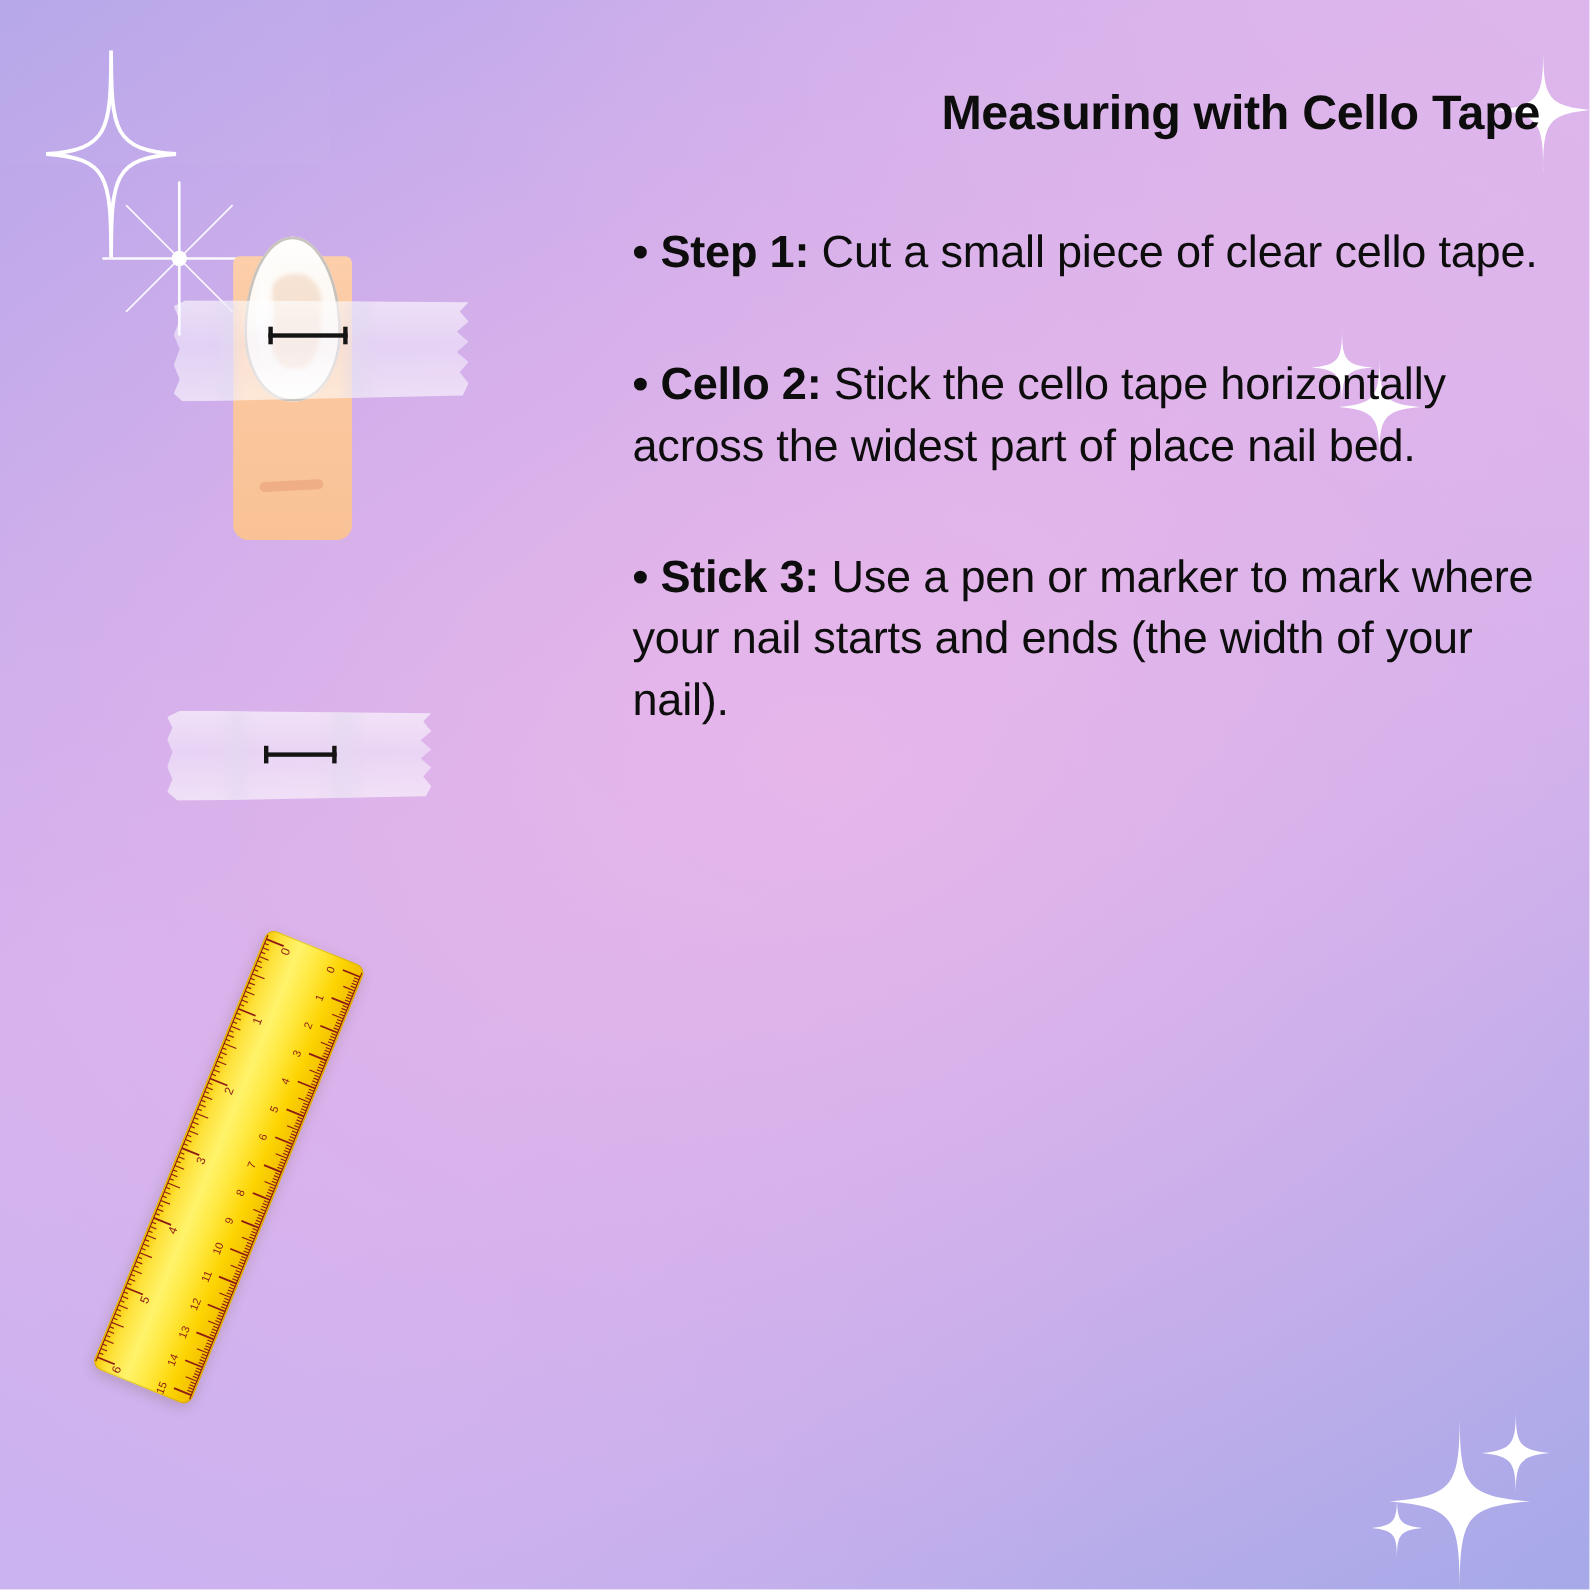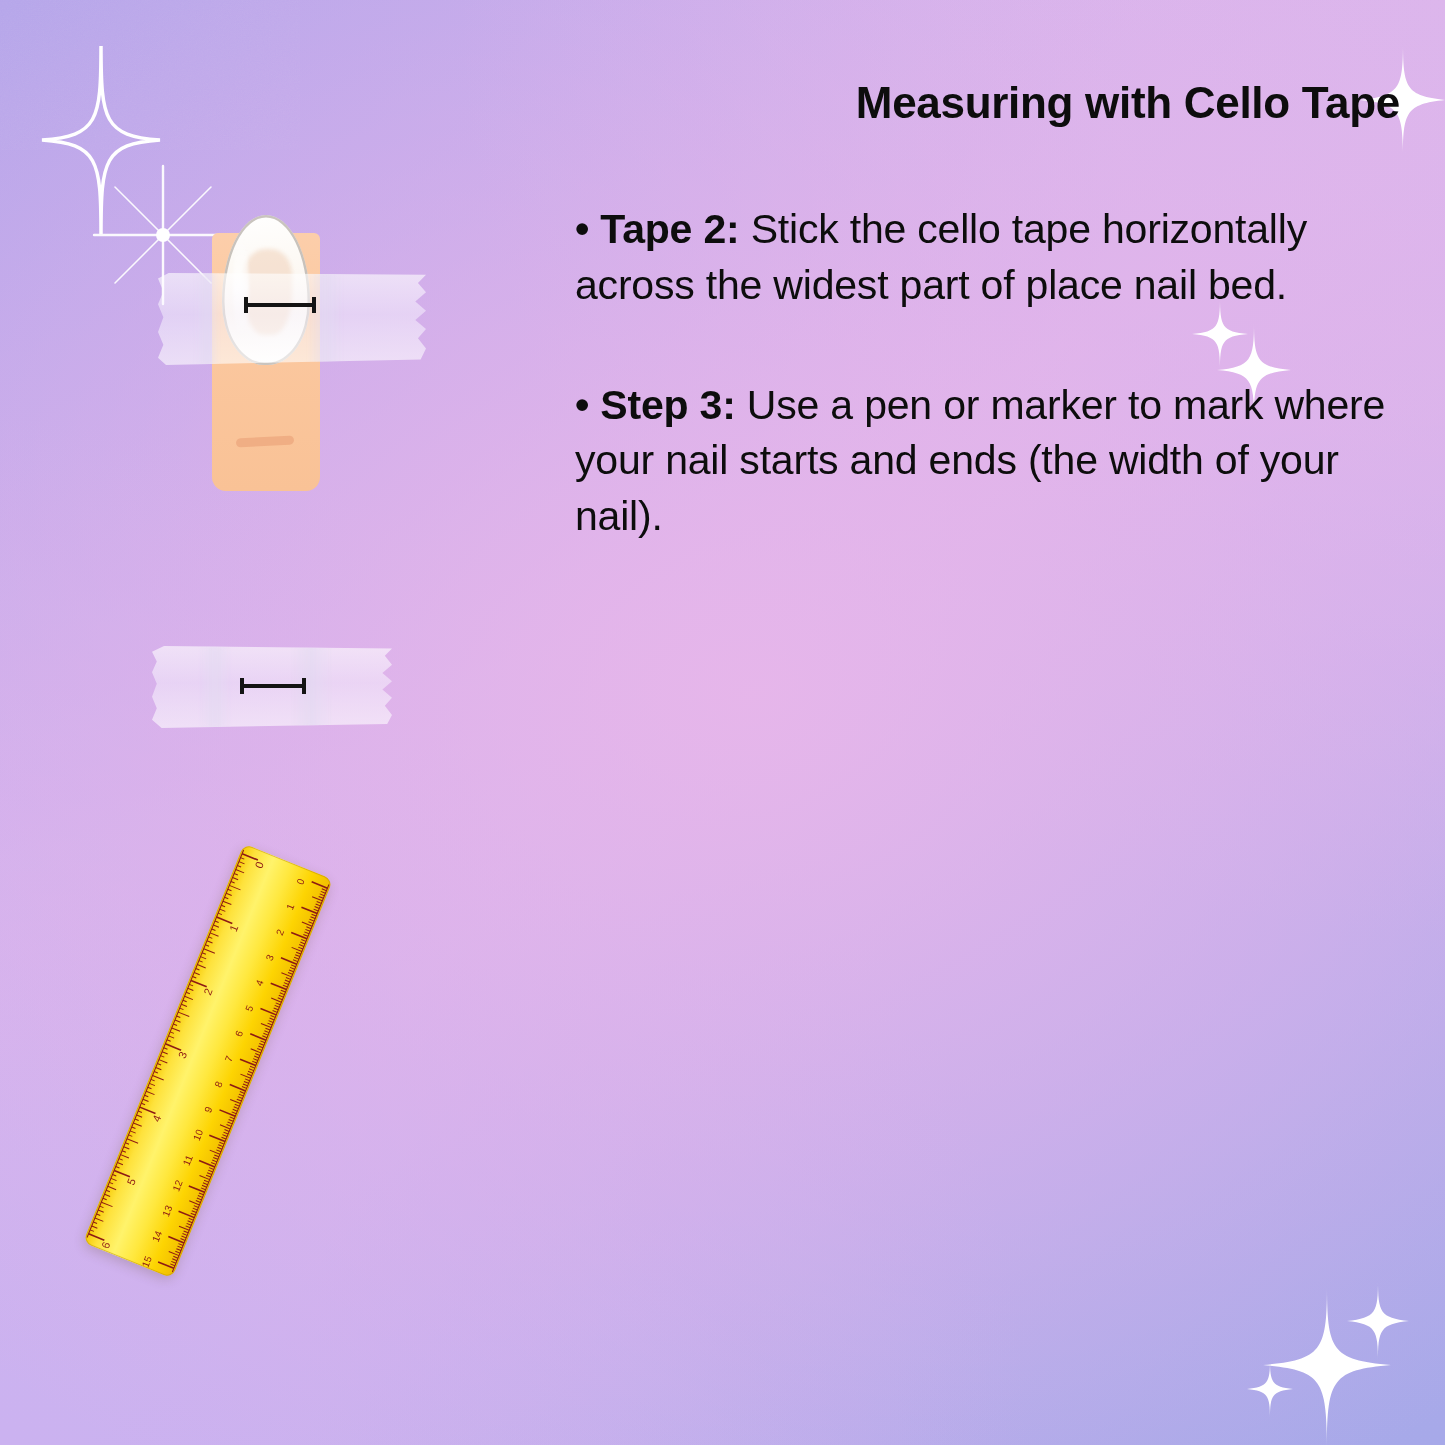--- a/index.html
+++ b/index.html
@@ -486,27 +486,31 @@
           <text x="26" y="424" fill="#8d1a14" font-size="11" font-family="&quot;Liberation Sans&quot;, sans-serif" text-anchor="middle" transform="rotate(-90 26 424)">6</text>
           <line x1="2" y1="6" x2="2" y2="424" stroke="#8d1a14" stroke-width="1"></line>
           <line x1="94" y1="6" x2="94" y2="424" stroke="#8d1a14" stroke-width="1"></line>
         </svg>
     </div>
   </div>
 
   <div id="content">
     <h1 id="title">Measuring with Cello Tape</h1>
 
-
     <p class="step">
       <span class="bullet">•</span>
-      <span class="lbl">Tape 2:</span><span class="txt"> Stick the cello tape horizontally across the widest part of place nail bed.</span>
+      <span class="lbl">Step 1:</span><span class="txt"> Cut a small piece of clear cello tape.</span>
     </p>
 
     <p class="step">
       <span class="bullet">•</span>
-      <span class="lbl">Step 3:</span><span class="txt"> Use a pen or marker to mark where your nail starts and ends (the width of your nail).</span>
+      <span class="lbl">Cello 2:</span><span class="txt"> Stick the cello tape horizontally across the widest part of place nail bed.</span>
     </p>
 
+    <p class="step">
+      <span class="bullet">•</span>
+      <span class="lbl">Stick 3:</span><span class="txt"> Use a pen or marker to mark where your nail starts and ends (the width of your nail).</span>
+    </p>
+
 
   </div>
 
 </div>
 
 </body></html>

